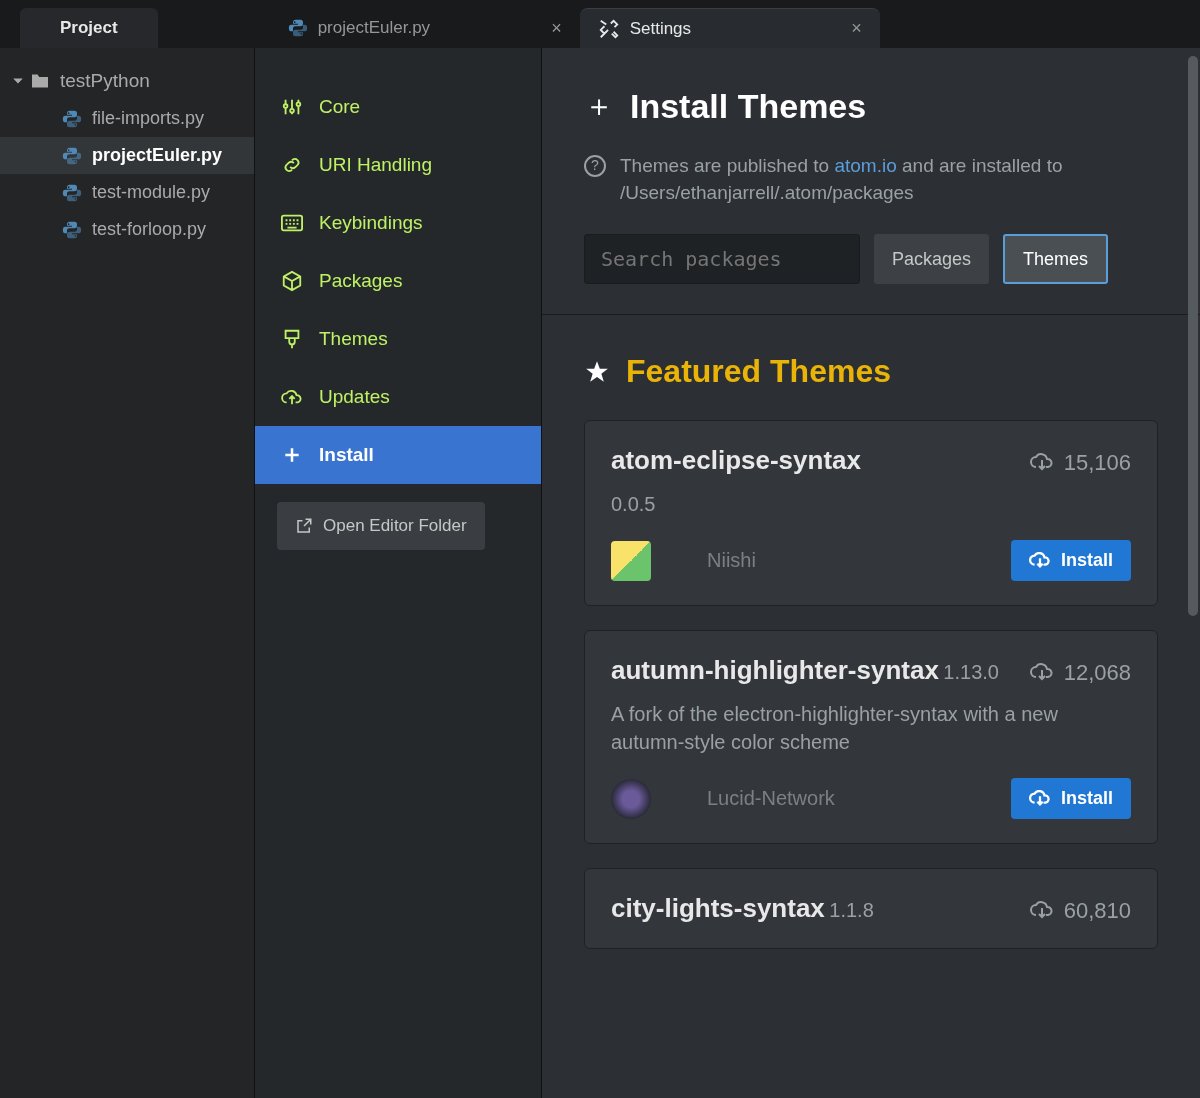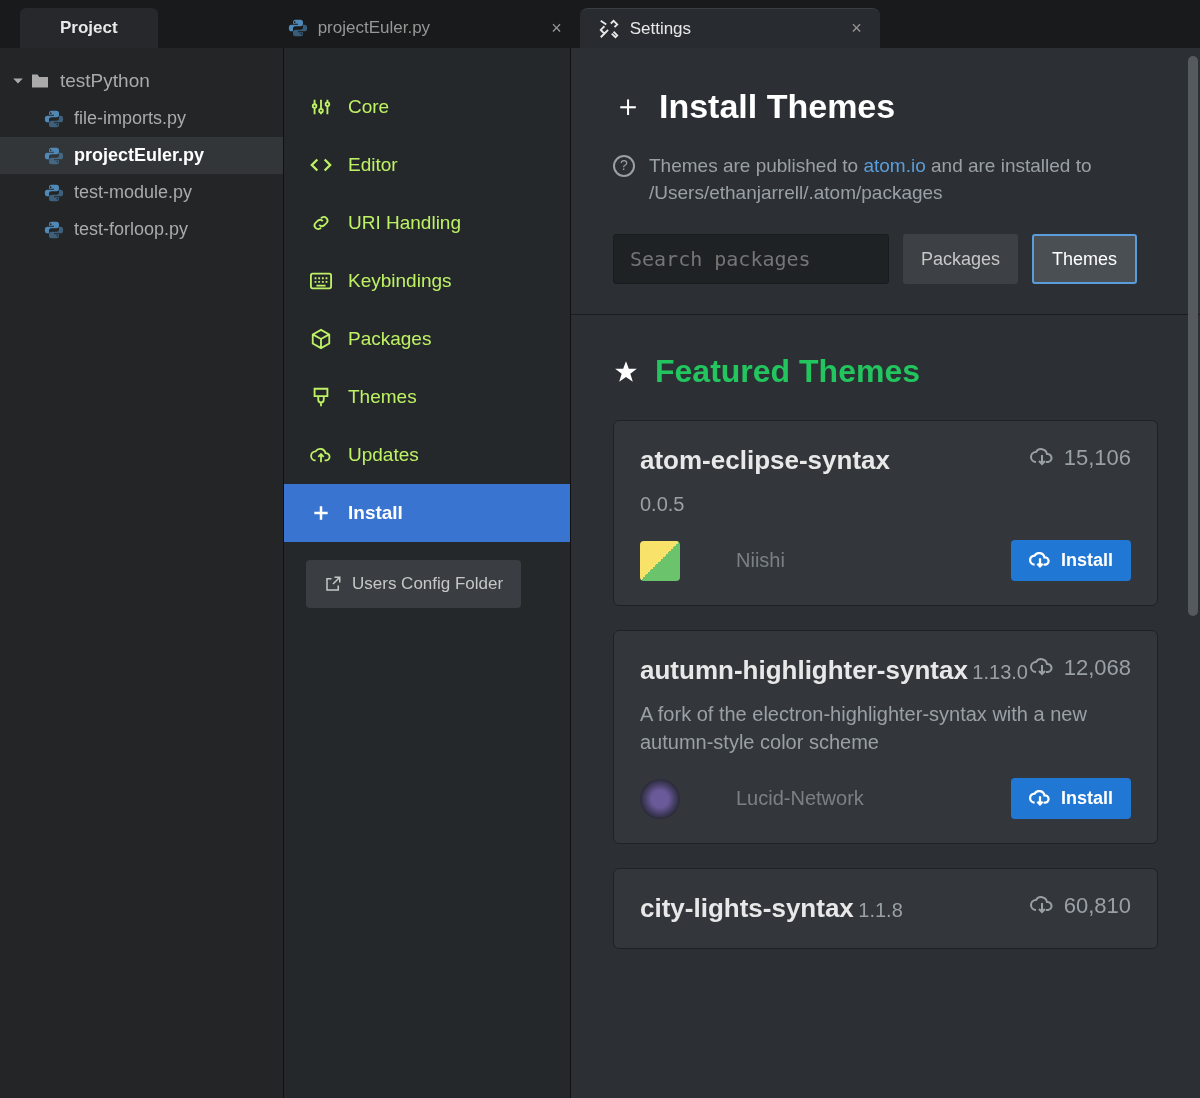--- a/index.html
+++ b/index.html
@@ -64,38 +64,38 @@
     }
     
     
     .main {
       display: flex;
       height: calc(100% - 48px);
     }
     
     
     .sidebar {
-      width: 284px;
+      width: 255px;
       background: #232527;
       border-right: 1px solid #111;
       padding-top: 14px;
     }
     .tree-item {
       display: flex;
       align-items: center;
       padding: 8px 12px;
       color: #aaa;
       font-size: 18px;
       cursor: pointer;
     }
     .tree-item.root {
       font-size: 19px;
     }
     .tree-item.file {
-      padding-left: 44px;
+      padding-left: 62px;
     }
     .tree-item.active {
       background: #333639;
       color: #fff;
       font-weight: 600;
     }
     .tree-item .chevron {
       margin-right: 6px;
       color: #aaa;
     }
@@ -242,37 +242,37 @@
     }
     
     .featured-section {
       padding: 38px 42px;
     }
     .featured-title {
       display: flex;
       align-items: center;
       font-size: 32px;
       font-weight: 700;
-      color: #22c55e;
+      color: #eab308;
       margin-bottom: 30px;
     }
     .featured-title .star-icon {
       margin-right: 16px;
     }
     
     .theme-card {
       background: #33373b;
       border: 1px solid #1f2224;
       border-radius: 6px;
       padding: 24px 26px;
       margin-bottom: 24px;
     }
     .card-top {
       display: flex;
-      align-items: flex-start;
+      align-items: flex-end;
       justify-content: space-between;
     }
     .card-name {
       font-size: 26px;
       font-weight: 600;
       color: #e8e8e8;
     }
     .card-version {
       font-size: 20px;
       color: #99a0a6;
@@ -427,28 +427,20 @@
               <path d="M5 4v5M5 13v7M12 4v10M12 18v2M19 4v3M19 11v9"></path>
               <circle cx="5" cy="11" r="2"></circle>
               <circle cx="12" cy="16" r="2"></circle>
               <circle cx="19" cy="9" r="2"></circle>
             </svg>
           </span>
     <span>Core</span>
   </div>
         <div class="settings-nav-item">
     <span class="settings-nav-icon">
-            <svg width="22" height="22" viewBox="0 0 24 24" fill="none" stroke="currentColor" stroke-width="2.5">
-              <path d="M8 6l-6 6 6 6M16 6l6 6-6 6"></path>
-            </svg>
-          </span>
-    <span>Editor</span>
-  </div>
-        <div class="settings-nav-item">
-    <span class="settings-nav-icon">
             <svg width="22" height="22" viewBox="0 0 24 24" fill="none" stroke="currentColor" stroke-width="2">
               <path d="M10 14a4 4 0 005.5.5l3-3a4 4 0 00-5.5-5.5l-1 1M14 10a4 4 0 00-5.5-.5l-3 3a4 4 0 005.5 5.5l1-1"></path>
             </svg>
           </span>
     <span>URI Handling</span>
   </div>
         <div class="settings-nav-item">
     <span class="settings-nav-icon">
             <svg width="22" height="18" viewBox="0 0 24 18" fill="none" stroke="currentColor" stroke-width="2">
               <rect x="1" y="1" width="22" height="16" rx="2"></rect>
@@ -489,21 +481,21 @@
           </span>
     <span>Install</span>
   </div>
       </div>
     <button class="open-config-btn">
       <span class="ext-icon">
         <svg width="18" height="18" viewBox="0 0 24 24" fill="none" stroke="currentColor" stroke-width="2">
             <path d="M14 3h7v7M21 3l-9 9M19 14v6H4V5h6"></path>
           </svg>
       </span>
-      <span>Users Config Folder</span>
+      <span>Open Editor Folder</span>
     </button>
   </div>
 
   <div class="content">
     <div class="scrollbar-thumb"></div>
     <div class="install-header">
       <div class="install-title">
         <span class="plus-icon">＋</span>
         <span>Install Themes</span>
       </div>

